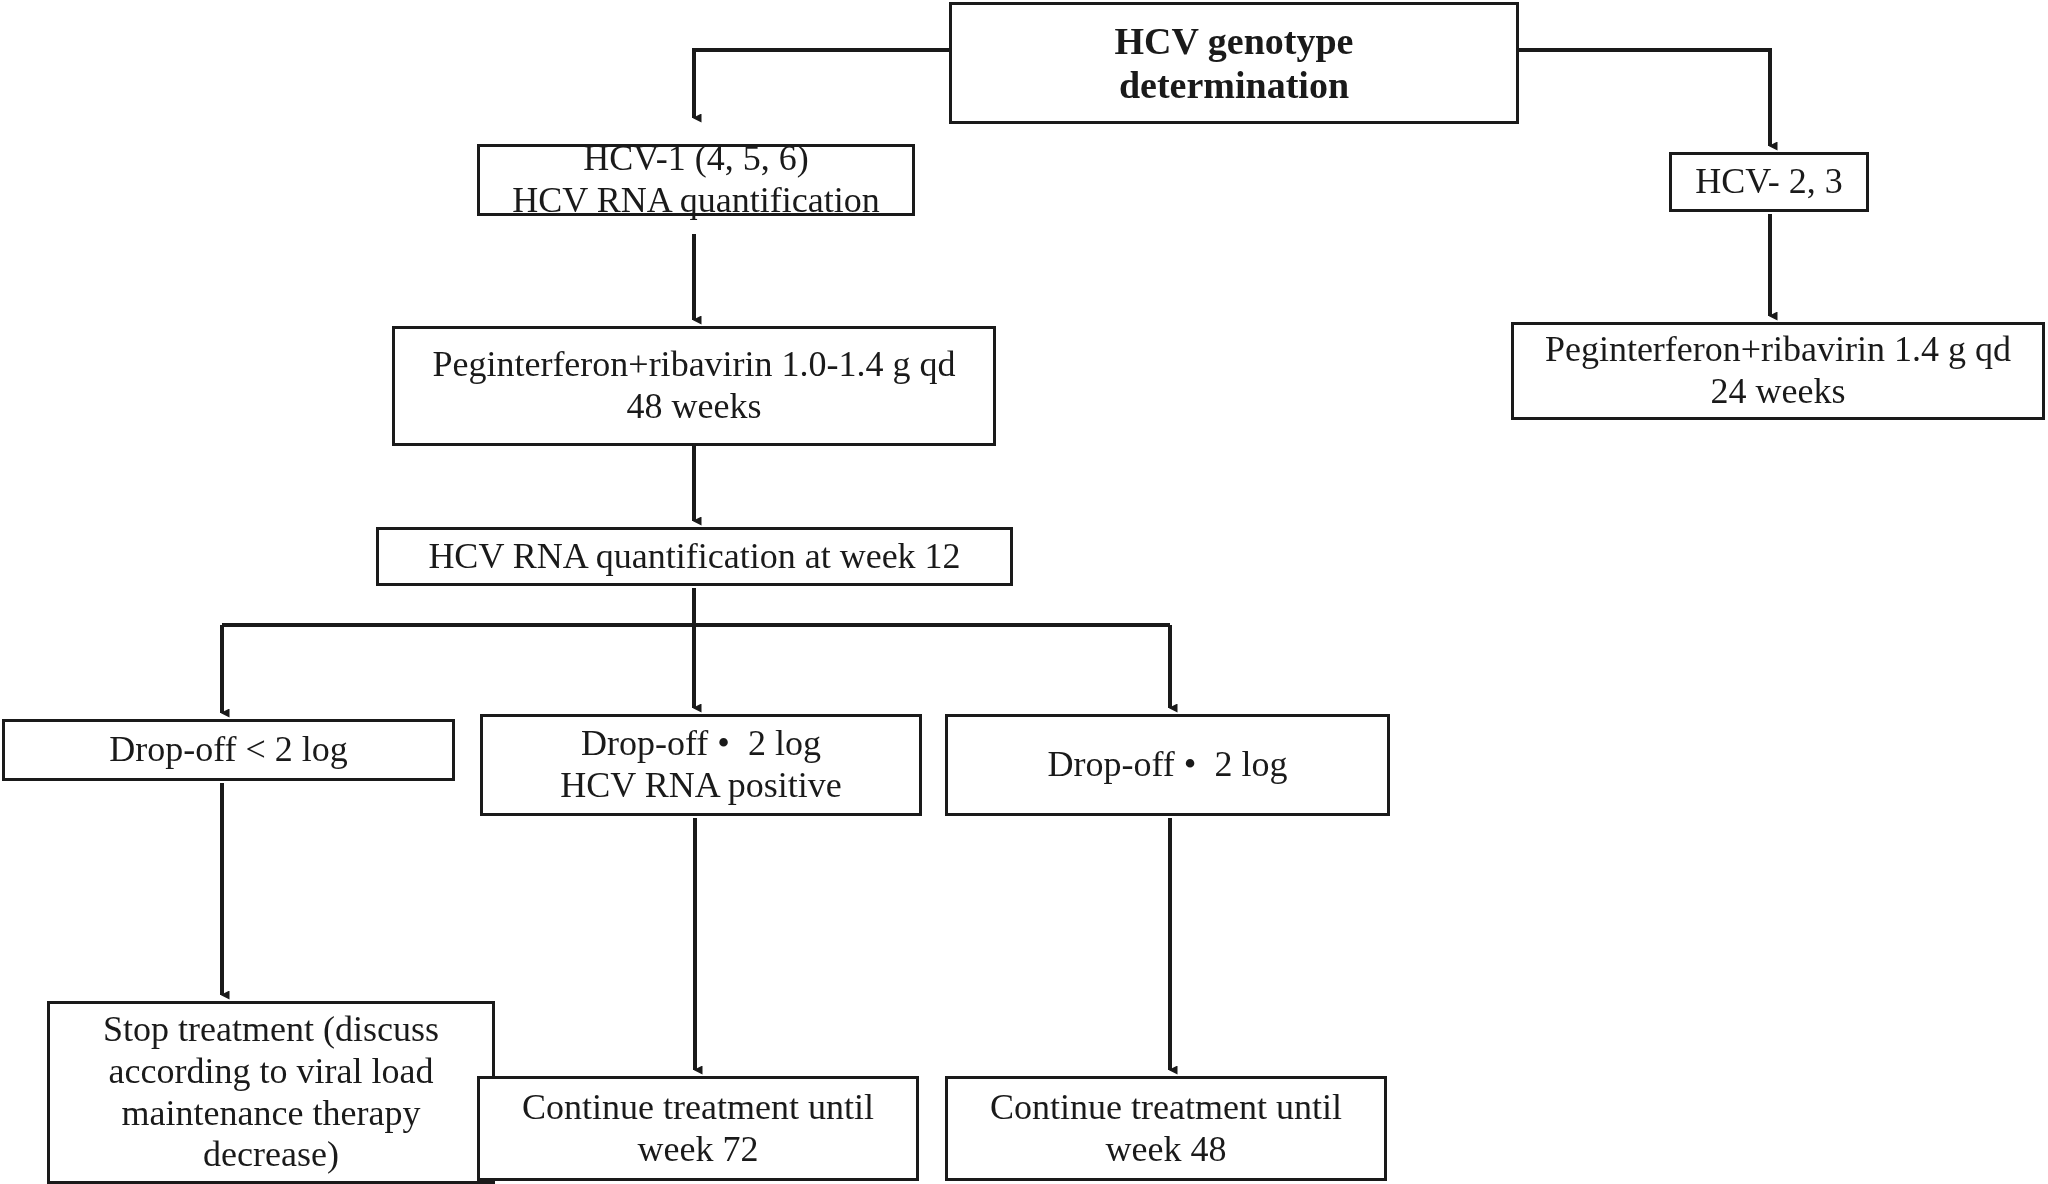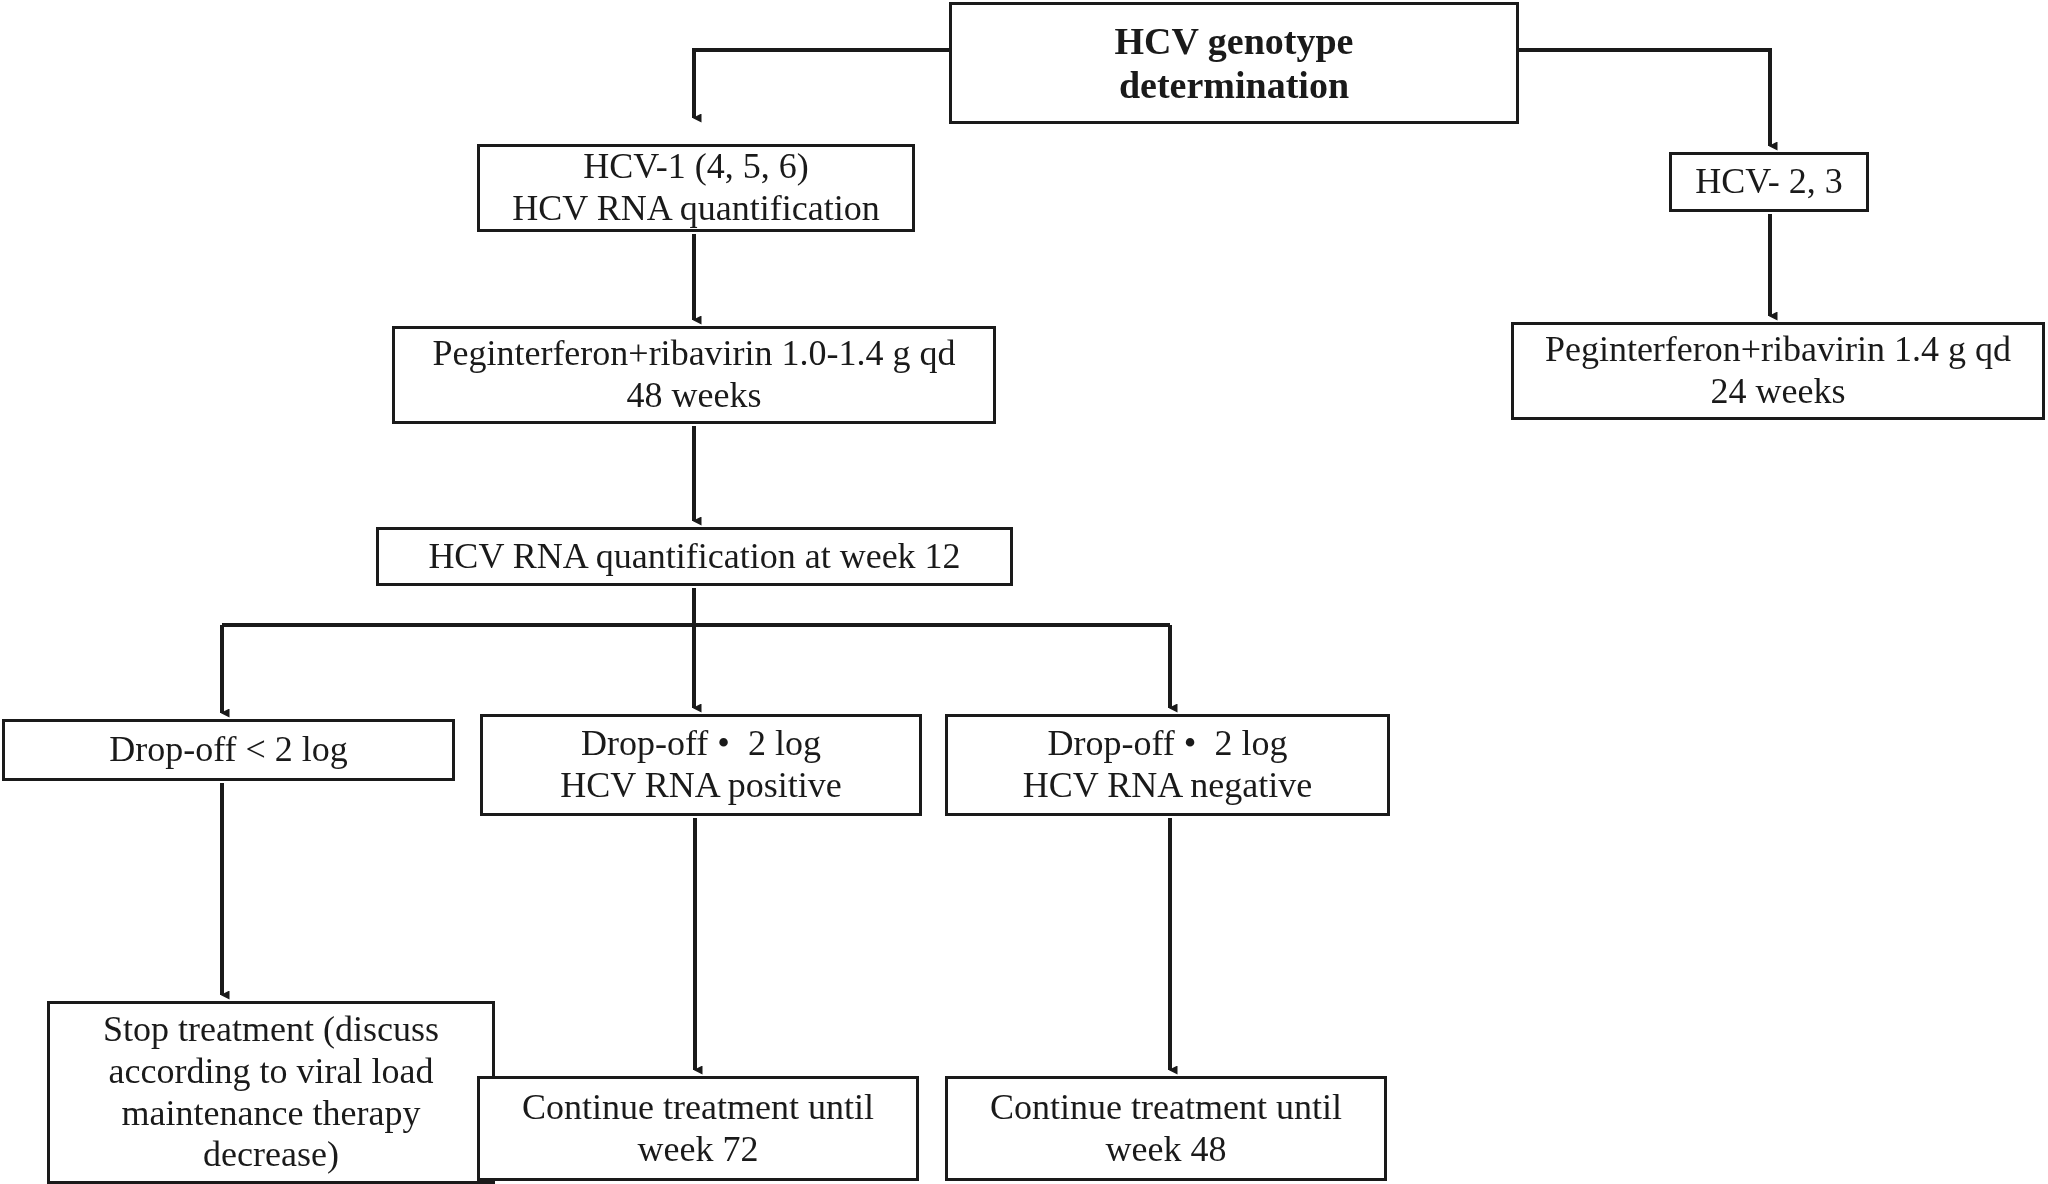--- a/index.html
+++ b/index.html
@@ -40,23 +40,23 @@
   }
   .node .line {
     display: block;
     white-space: pre;
   }
   .node.bold {
     font-weight: bold;
   }
   
   #node-root      { left: 949px;  top: 2px;    width: 570px;  height: 122px; font-size: 38px; }
-  #node-g1        { left: 477px;  top: 144px;  width: 438px;  height: 88px;  font-size: 36px; }
+  #node-g1        { left: 477px;  top: 144px;  width: 438px;  height: 72px;  font-size: 36px; }
   #node-g23       { left: 1669px; top: 152px;  width: 200px;  height: 60px;  font-size: 36px; }
-  #node-tx1       { left: 392px;  top: 326px;  width: 604px;  height: 98px;  font-size: 36px; }
+  #node-tx1       { left: 392px;  top: 326px;  width: 604px;  height: 120px;  font-size: 36px; }
   #node-tx23      { left: 1511px; top: 322px;  width: 534px;  height: 98px;  font-size: 36px; }
   #node-week12    { left: 376px;  top: 527px;  width: 637px;  height: 59px;  font-size: 36px; }
   #node-drop-lt2  { left: 2px;    top: 719px;  width: 453px;  height: 62px;  font-size: 36px; }
   #node-drop-pos  { left: 480px;  top: 714px;  width: 442px;  height: 102px; font-size: 36px; }
   #node-drop-neg  { left: 945px;  top: 714px;  width: 445px;  height: 102px; font-size: 36px; }
   #node-stop      { left: 2px;    top: 1001px; width: 448px;  height: 183px; font-size: 36px; margin-left: 45px; }
   #node-cont72    { left: 477px;  top: 1076px; width: 442px;  height: 105px; font-size: 36px; }
   #node-cont48    { left: 945px;  top: 1076px; width: 442px;  height: 105px; font-size: 36px; }
 </style>
 </head>
@@ -129,21 +129,20 @@
     <span class="line">Drop-off &lt; 2 log</span>
   </div>
 
   <div class="node" id="node-drop-pos">
     <span class="line">Drop-off •  2 log</span>
     <span class="line">HCV RNA positive</span>
   </div>
 
   <div class="node" id="node-drop-neg">
     <span class="line">Drop-off •  2 log</span>
-    <span class="line">HCV RNA negative</span>
   </div>
 
   <div class="node" id="node-stop">
     <span class="line">Stop treatment (discuss</span>
     <span class="line">according to viral load</span>
     <span class="line">maintenance therapy</span>
     <span class="line">decrease)</span>
   </div>
 
   <div class="node" id="node-cont72">

